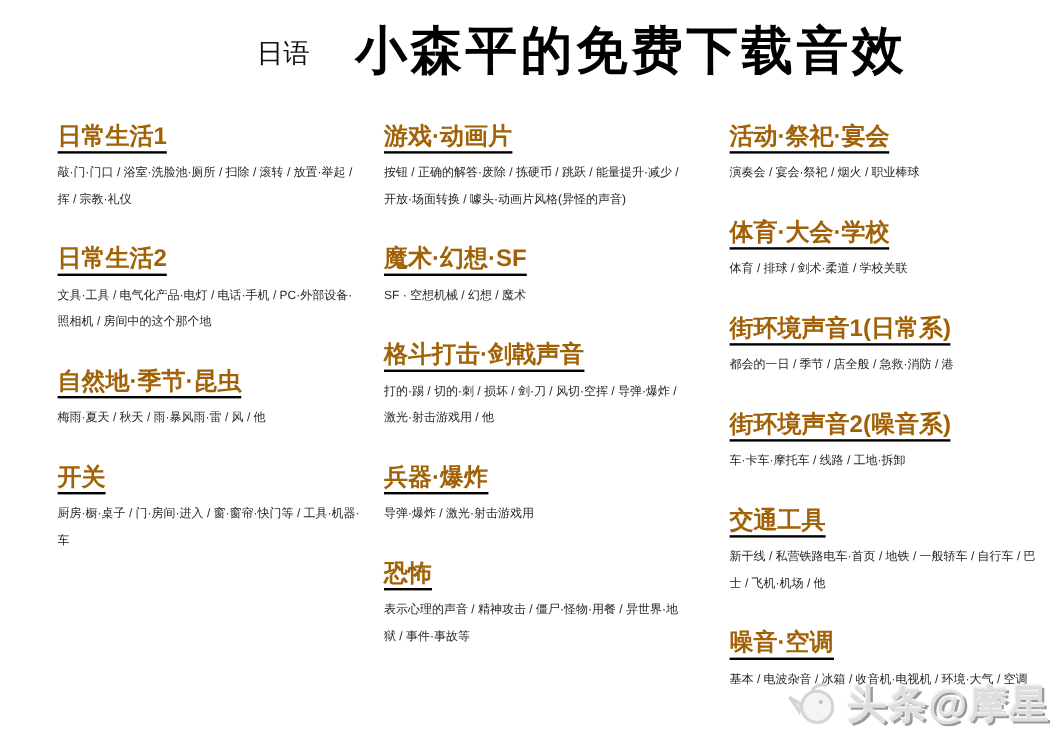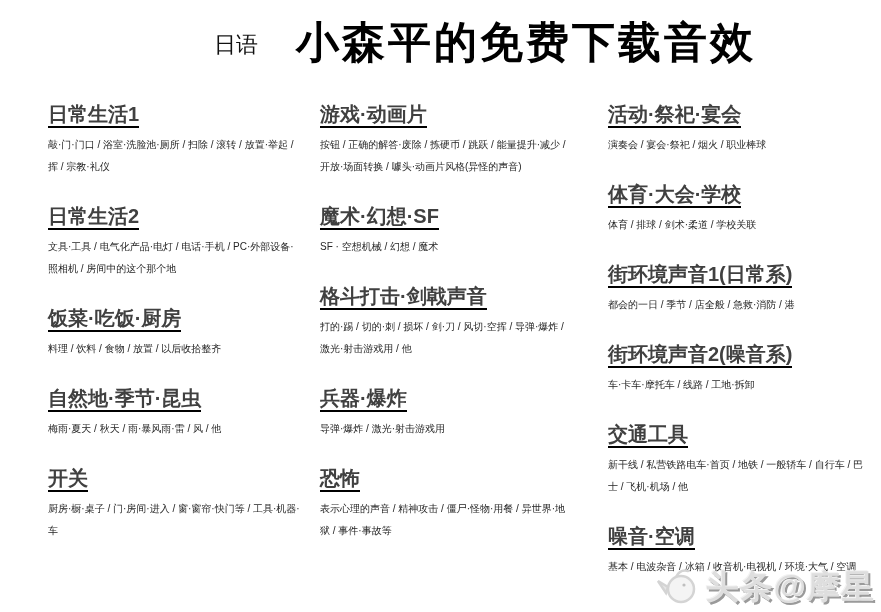--- a/index.html
+++ b/index.html
@@ -24,21 +24,21 @@
     letter-spacing:3px; white-space:nowrap;
   }
   
   .col { position:absolute; top:102px; }
   .col-1 { left:48px;  width:252px; }
   .col-2 { left:320px; width:252px; }
   .col-3 { left:608px; width:264px; }
   .section { margin:0 0 26px 0; }
   .section h2 { margin:0 0 8px 0; font-size:20px; line-height:24px; }
   .section h2 span {
-    font-weight:700; color:#404040;
+    font-weight:700; color:#a16207;
     border-bottom:2px solid #000;
     padding-bottom:1px;
     cursor:pointer;
   }
   .section p {
     margin:0; font-size:10px; line-height:22px;
     color:#262626;
   }
   
   .watermark {
@@ -62,24 +62,20 @@
   <div class="page-title">小森平的免费下载音效</div>
 
   <div class="col col-1">
     <div class="section">
       <h2><span>日常生活1</span></h2>
       <p>敲·门·门口 / 浴室·洗脸池·厕所 / 扫除 / 滚转 / 放置·举起 / 挥 / 宗教·礼仪</p>
     </div>
     <div class="section">
       <h2><span>日常生活2</span></h2>
       <p>文具·工具 / 电气化产品·电灯 / 电话·手机 / PC·外部设备·照相机 / 房间中的这个那个地</p>
-    </div>
-    <div class="section">
-      <h2><span>饭菜·吃饭·厨房</span></h2>
-      <p>料理 / 饮料 / 食物 / 放置 / 以后收拾整齐</p>
     </div>
     <div class="section">
       <h2><span>自然地·季节·昆虫</span></h2>
       <p>梅雨·夏天 / 秋天 / 雨·暴风雨·雷 / 风 / 他</p>
     </div>
     <div class="section">
       <h2><span>开关</span></h2>
       <p>厨房·橱·桌子 / 门·房间·进入 / 窗·窗帘·快门等 / 工具·机器·车</p>
     </div>
 

